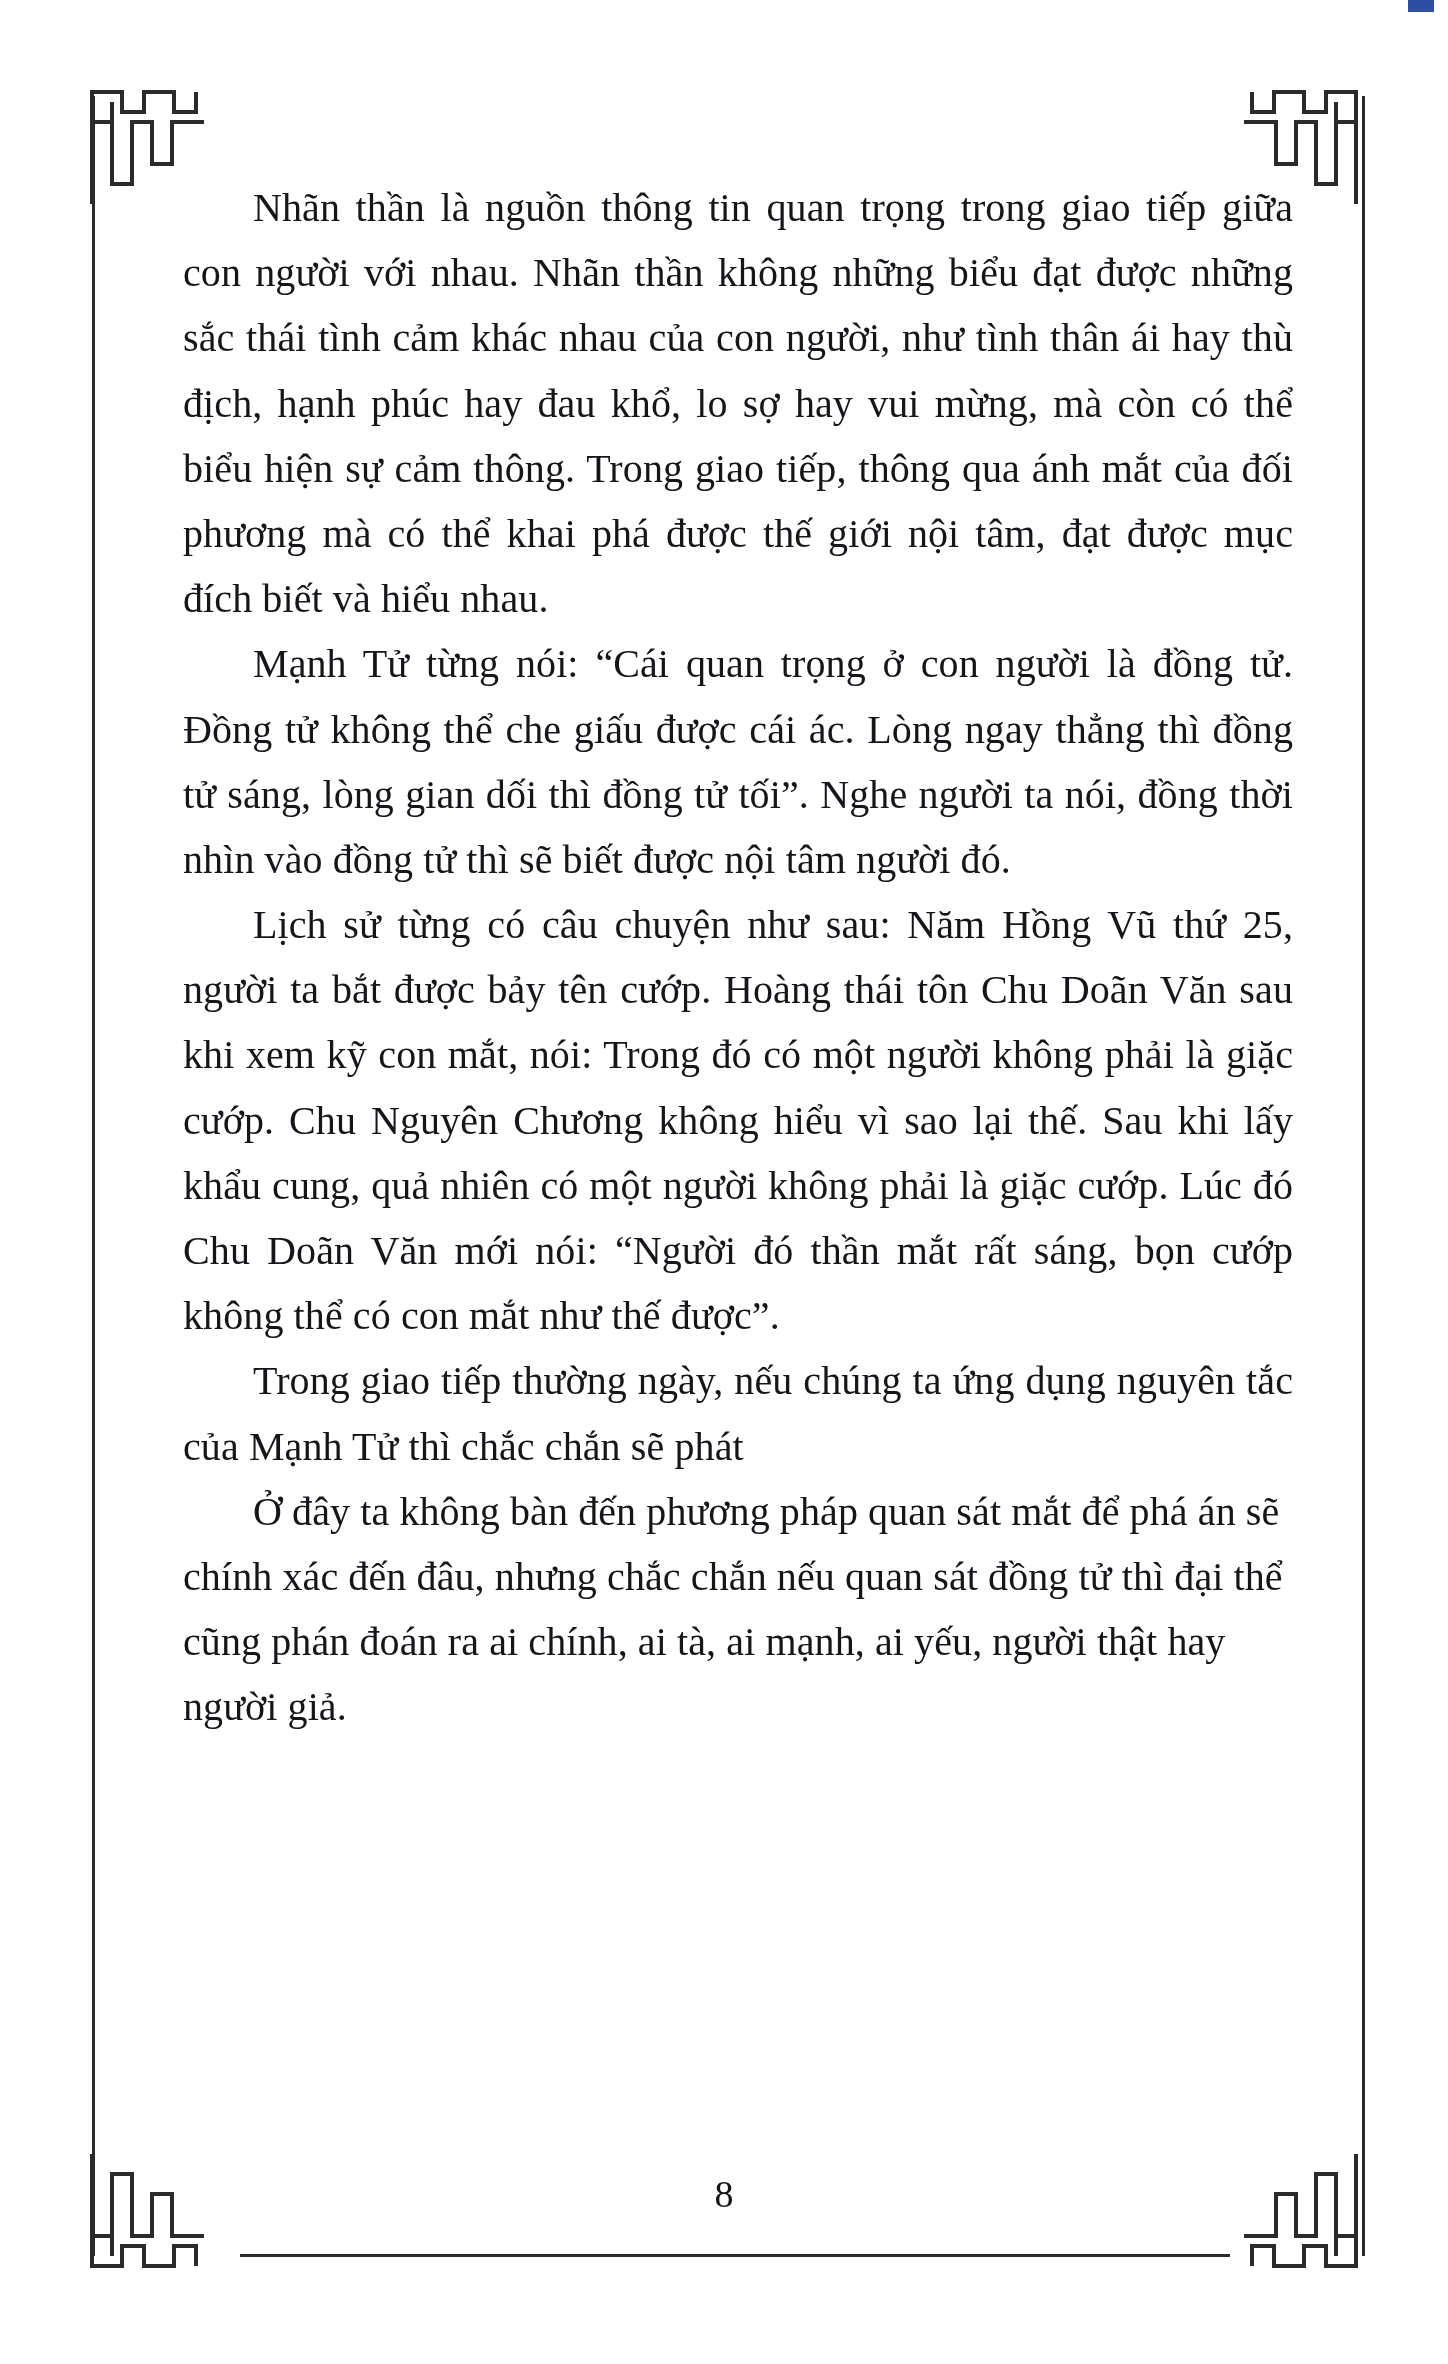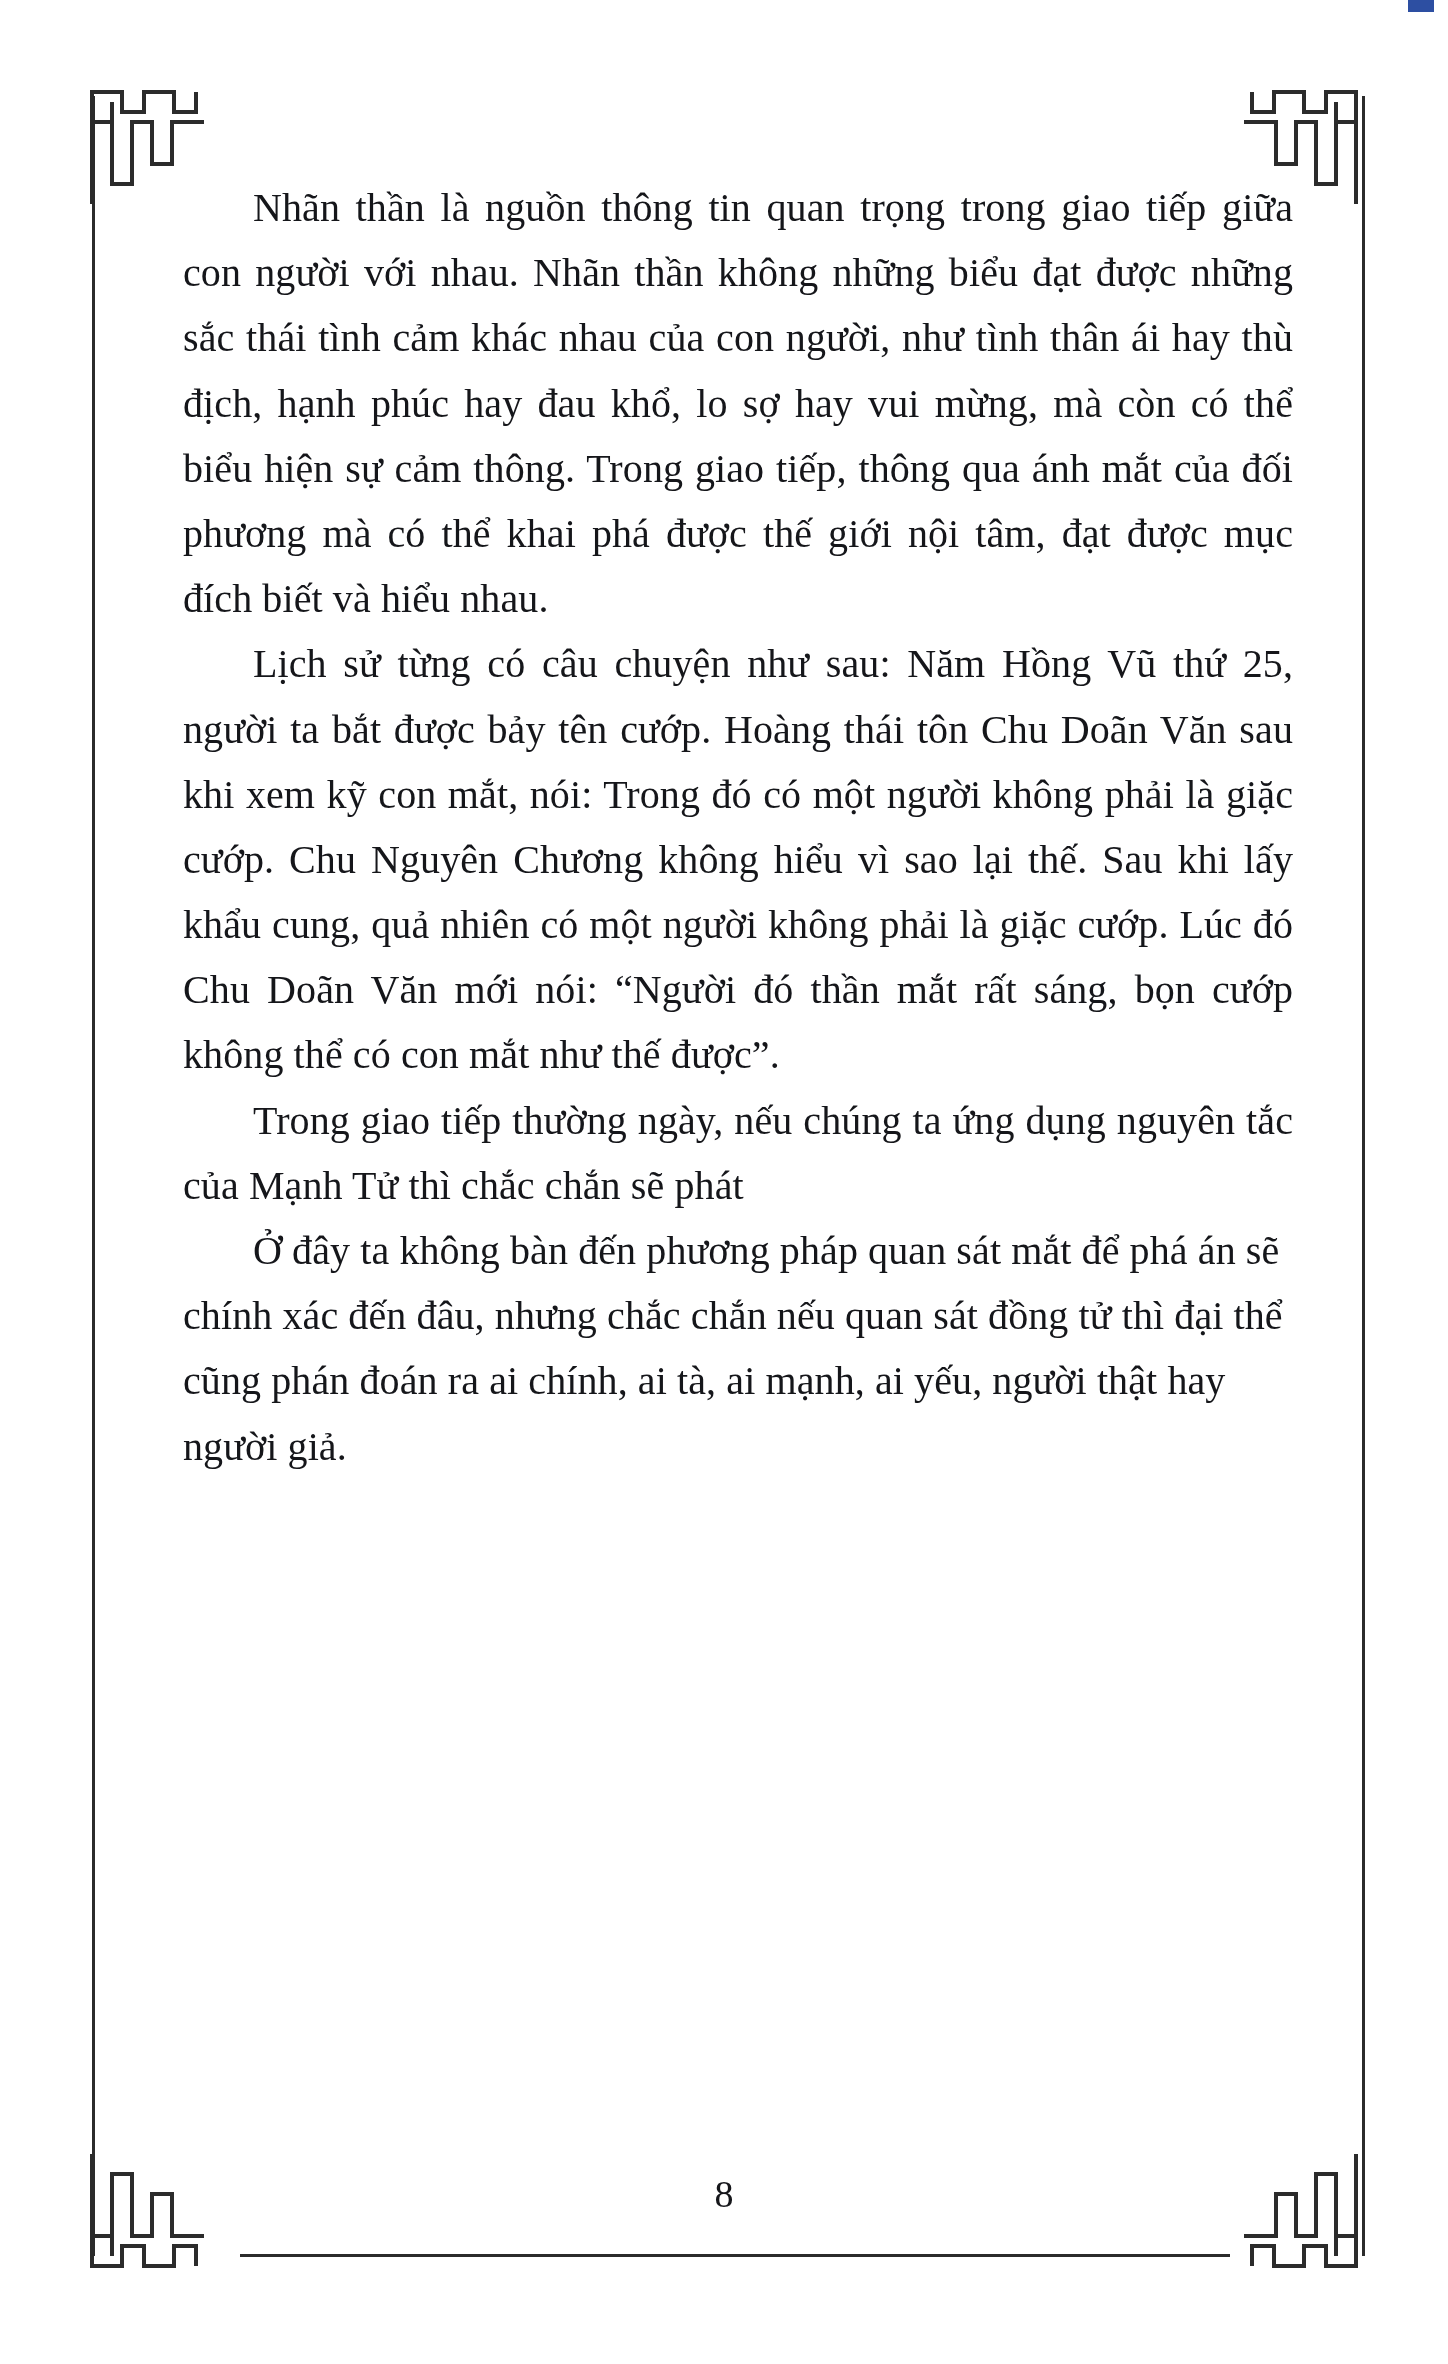--- a/index.html
+++ b/index.html
@@ -141,20 +141,21 @@
       <g fill="none" stroke="#2b2b2b" stroke-width="4" transform="translate(130,130) scale(-1,-1)">
         <path d="M14 126 L14 44 L34 44 L34 106 L54 106 L54 44 L74 44 L74 86 L94 86 L94 44 L126 44"></path>
         <path d="M14 44 L14 14 L44 14 L44 34 L66 34 L66 14 L96 14 L96 34 L118 34 L118 14"></path>
         <path d="M34 44 L34 24"></path>
       </g>
     </svg>
   </div>
 
   <div class="body-text">
     <p>Nhãn thần là nguồn thông tin quan trọng trong giao tiếp giữa con người với nhau. Nhãn thần không những biểu đạt được những sắc thái tình cảm khác nhau của con người, như tình thân ái hay thù địch, hạnh phúc hay đau khổ, lo sợ hay vui mừng, mà còn có thể biểu hiện sự cảm thông. Trong giao tiếp, thông qua ánh mắt của đối phương mà có thể khai phá được thế giới nội tâm, đạt được mục đích biết và hiểu nhau.</p>
+    <p>Mạnh Tử từng nói: “Cái quan trọng ở con người là đồng tử. Đồng tử không thể che giấu được cái ác. Lòng ngay thẳng thì đồng tử sáng, lòng gian dối thì đồng tử tối”. Nghe người ta nói, đồng thời nhìn vào đồng tử thì sẽ biết được nội tâm người đó.</p>
     <p>Lịch sử từng có câu chuyện như sau: Năm Hồng Vũ thứ 25, người ta bắt được bảy tên cướp. Hoàng thái tôn Chu Doãn Văn sau khi xem kỹ con mắt, nói: Trong đó có một người không phải là giặc cướp. Chu Nguyên Chương không hiểu vì sao lại thế. Sau khi lấy khẩu cung, quả nhiên có một người không phải là giặc cướp. Lúc đó Chu Doãn Văn mới nói: “Người đó thần mắt rất sáng, bọn cướp không thể có con mắt như thế được”.</p>
     <p>Trong giao tiếp thường ngày, nếu chúng ta ứng dụng nguyên tắc của Mạnh Tử thì chắc chắn sẽ phát</p>
     <p>Ở đây ta không bàn đến phương pháp quan sát mắt để phá án sẽ chính xác đến đâu, nhưng chắc chắn nếu quan sát đồng tử thì đại thể cũng phán đoán ra ai chính, ai tà, ai mạnh, ai yếu, người thật hay người giả.</p>
   </div>
 
   <div class="page-number">8</div>
 
 </div>
 
 </body></html>

